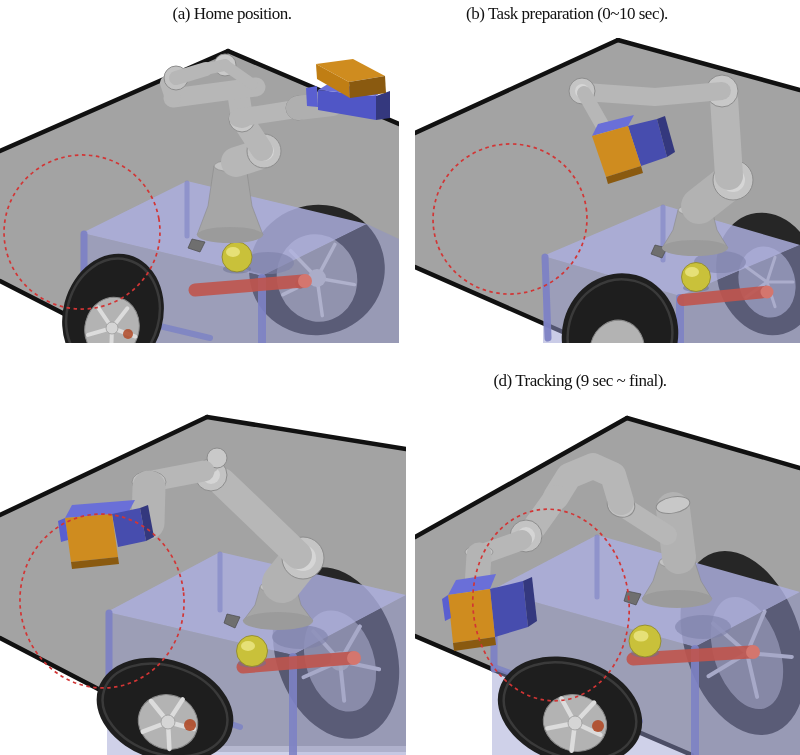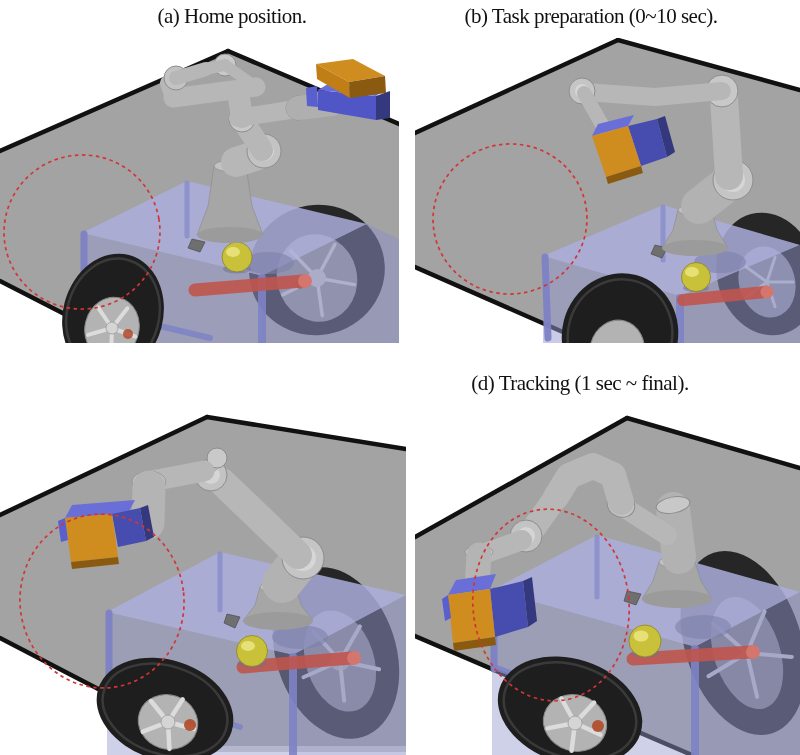--- a/index.html
+++ b/index.html
@@ -1,29 +1,29 @@
 <!DOCTYPE html>
 <html><head>
 <meta charset="utf-8">
 <style>
   html,body{margin:0;padding:0;background:#fff;}
   .fig{position:relative;width:800px;height:755px;background:#ffffff;overflow:hidden;
        font-family:"Liberation Serif", serif;}
   .cap{position:absolute;transform:translateX(-50%);white-space:nowrap;
-       font-size:21px;color:#111;letter-spacing:-0.5px;}
+       font-size:17px;color:#111;letter-spacing:-0.5px;}
   .panel{position:absolute;background:#ffffff;overflow:hidden;}
   .panel svg{display:block;width:100%;height:100%;}
 </style>
 </head>
 <body>
 
 <div class="fig">
   <div class="cap" id="cap-a" style="left: 232px; top: 4px;">(a) Home position.</div>
-  <div class="cap" id="cap-b" style="left: 567px; top: 4px; margin-left: 24px;">(b) Task preparation (0~10 sec).</div>
-  <div class="cap" id="cap-d" style="left: 580px; top: 371px;">(d) Tracking (1 sec ~ final).</div>
+  <div class="cap" id="cap-b" style="left: 567px; top: 4px;">(b) Task preparation (0~10 sec).</div>
+  <div class="cap" id="cap-d" style="left: 580px; top: 371px;">(d) Tracking (9 sec ~ final).</div>
   <div class="panel" style="left: 0px; top: 38px; width: 399px; height: 305px;">
       <svg viewBox="0 0 399 305" preserveAspectRatio="none">
         <polygon points="228,13 399,86 399,305 121,305 0,243 0,113" fill="#a3a3a3" stroke="none"></polygon>
         <polyline points="0,113 228,13" fill="none" stroke-linecap="round" stroke-linejoin="round" stroke="#111111" stroke-width="4.5"></polyline>
         <polyline points="228,13 399,86" fill="none" stroke-linecap="round" stroke-linejoin="round" stroke="#111111" stroke-width="4.5"></polyline>
         <polyline points="0,243 121,305" fill="none" stroke-linecap="round" stroke-linejoin="round" stroke="#111111" stroke-width="4.5"></polyline>
         <ellipse cx="317" cy="232" rx="68" ry="65" transform="rotate(-15 317 232)" fill="#262626" stroke="none"></ellipse>
         <ellipse cx="317" cy="240" rx="40" ry="44" transform="rotate(-15 317 240)" fill="#9b9b9b" stroke="none" opacity="0.95"></ellipse>
         <g stroke="#d0d0d0" stroke-width="3.5">
           <line x1="317" y1="240" x2="354.4226946144639" y2="246.59863075134336" stroke="#d0d0d0" stroke-width="3.5" stroke-linecap="round"></line>

